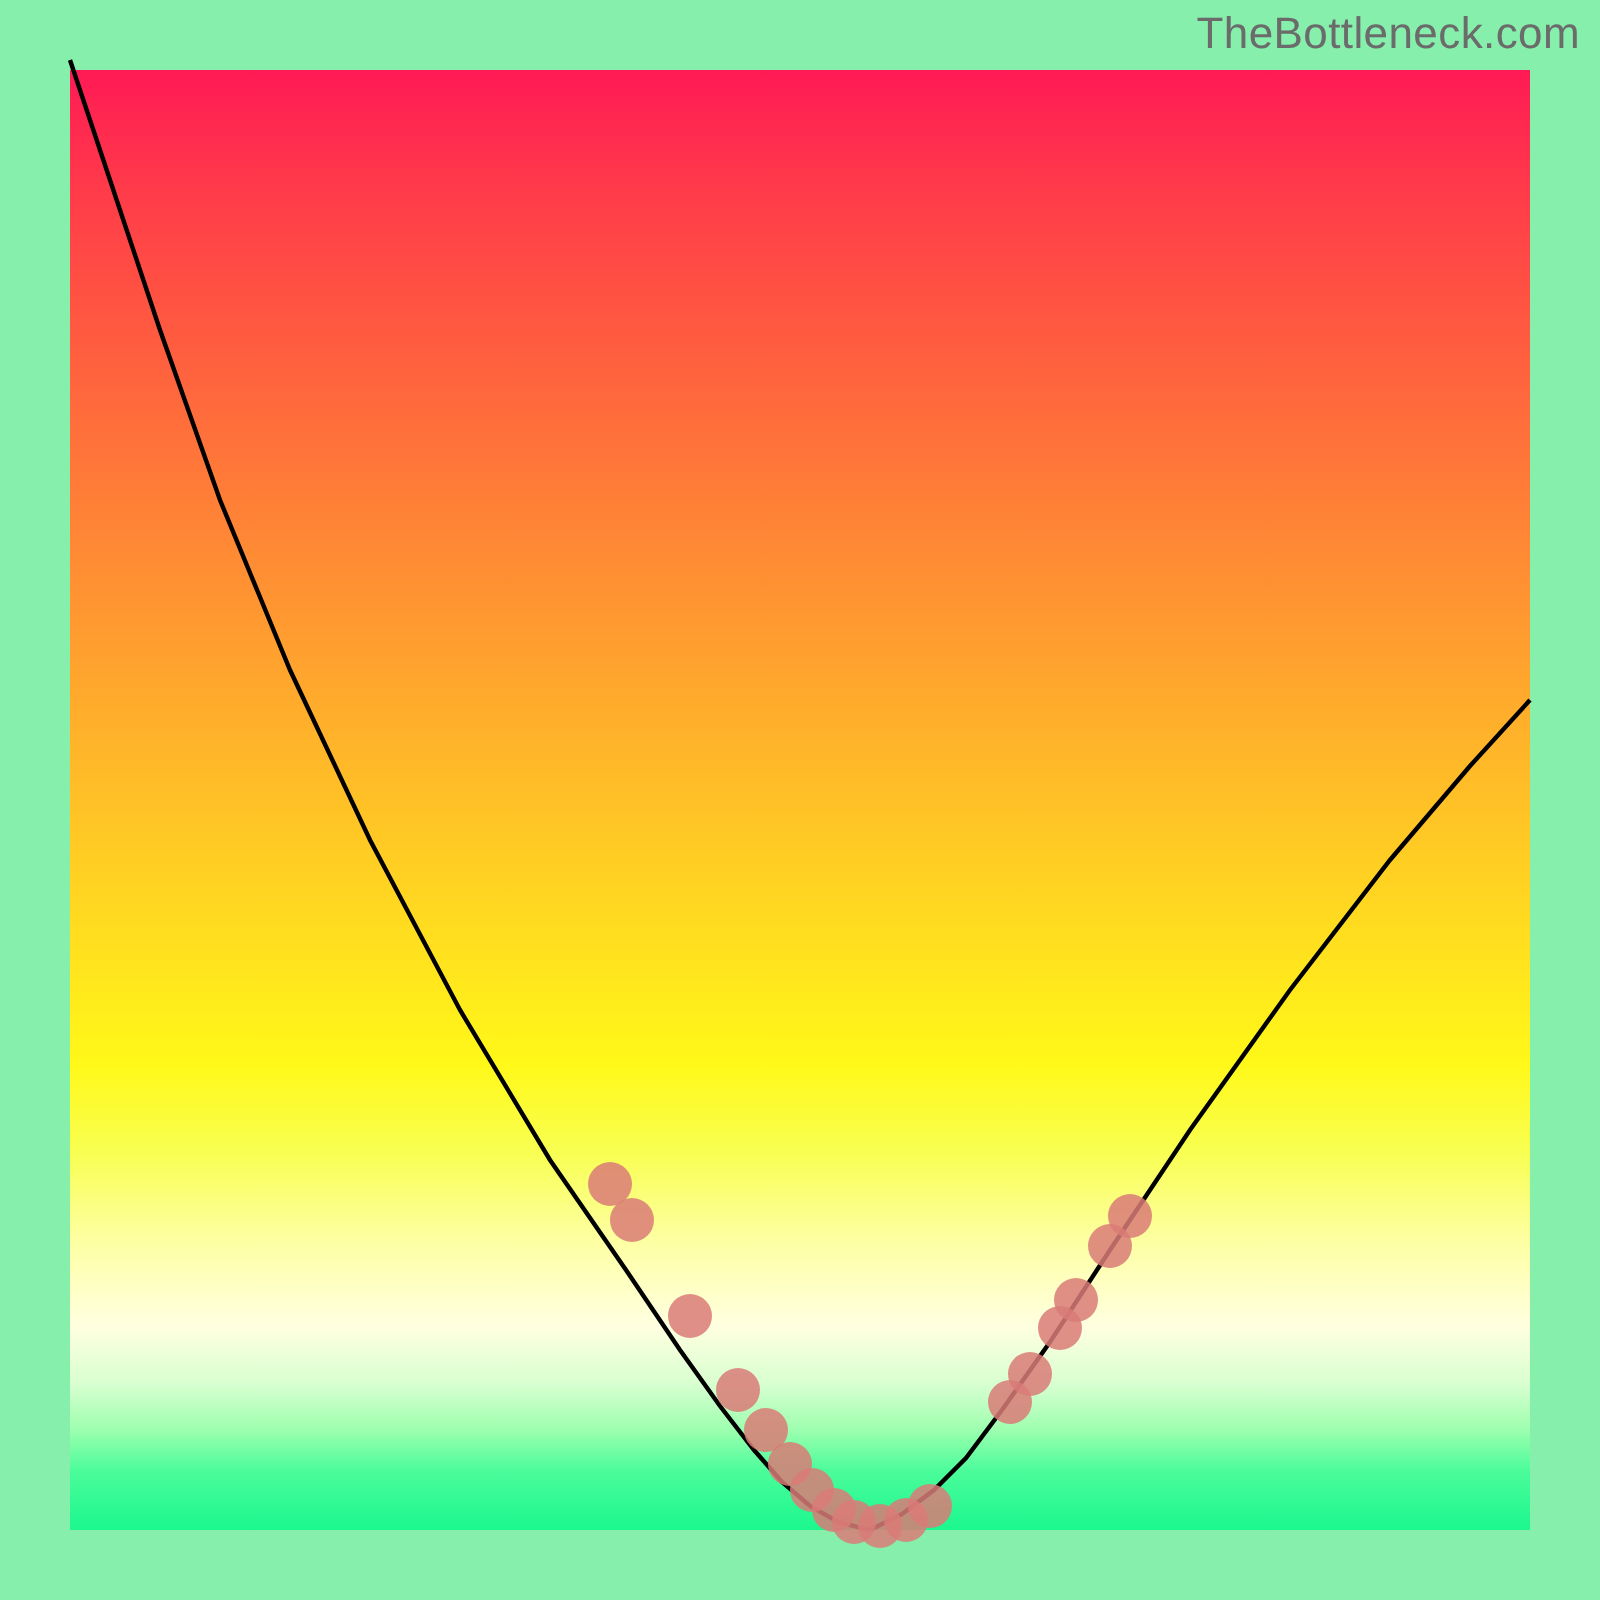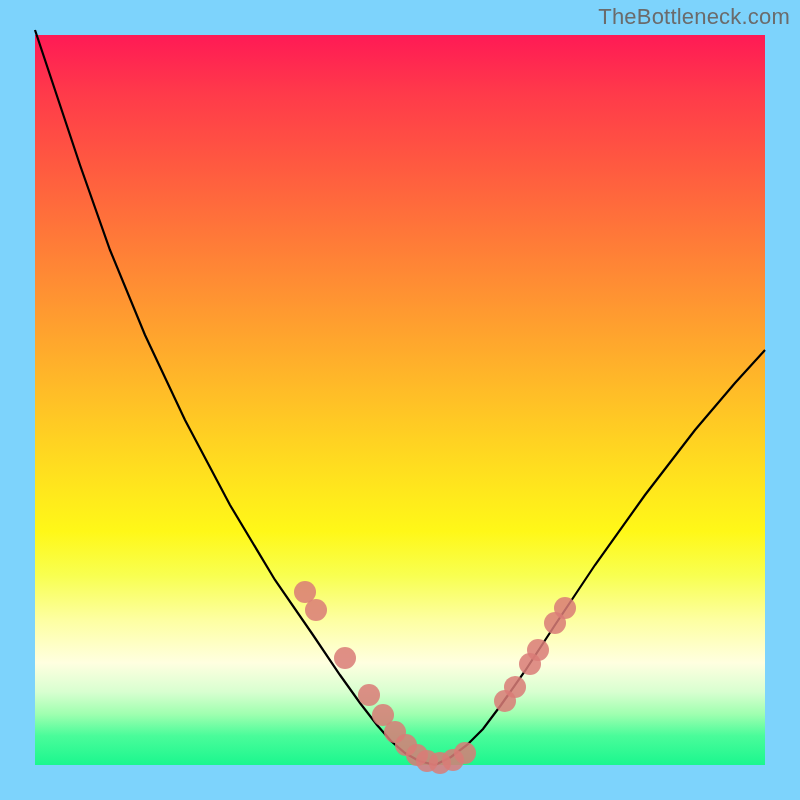--- a/index.html
+++ b/index.html
@@ -10,21 +10,21 @@
     overflow: hidden;
     background: #000;
     font-family: Arial, Helvetica, sans-serif;
   }
   .frame {
     position: absolute;
     left: 0;
     top: 0;
     width: 800px;
     height: 800px;
-    background: #7dd3fc;
+    background: #86efac;
   }
   .plot {
     position: absolute;
     left: 35px;
     top: 35px;
     width: 730px;
     height: 730px;
     background: linear-gradient(to bottom,
       #ff1a55 0%,
       #ff3a4a 8%,

